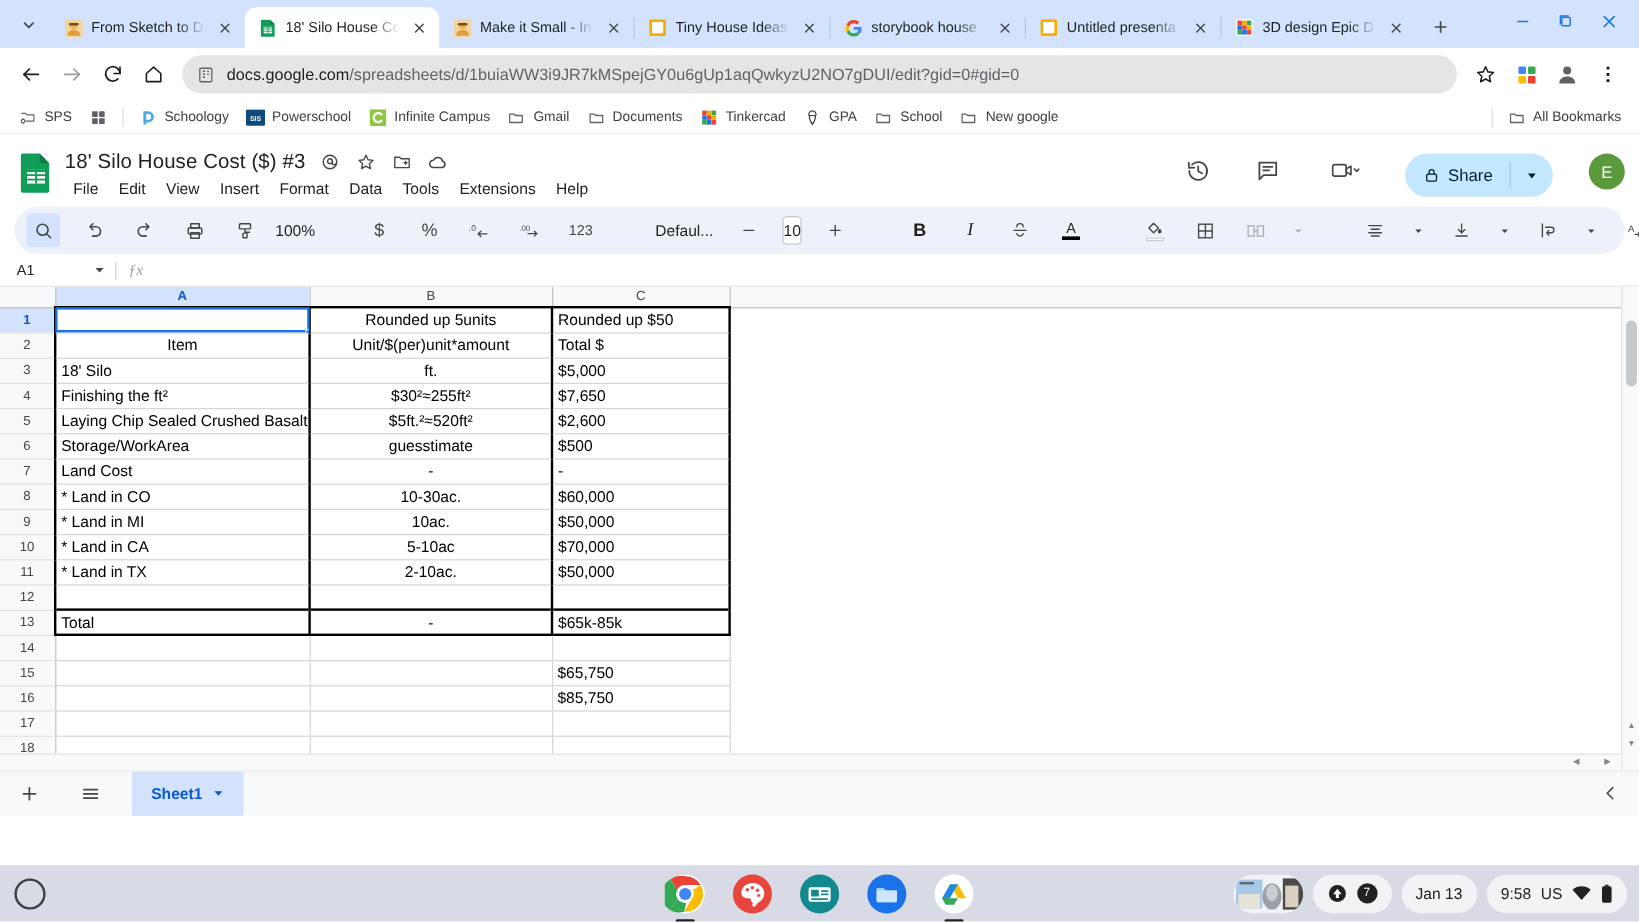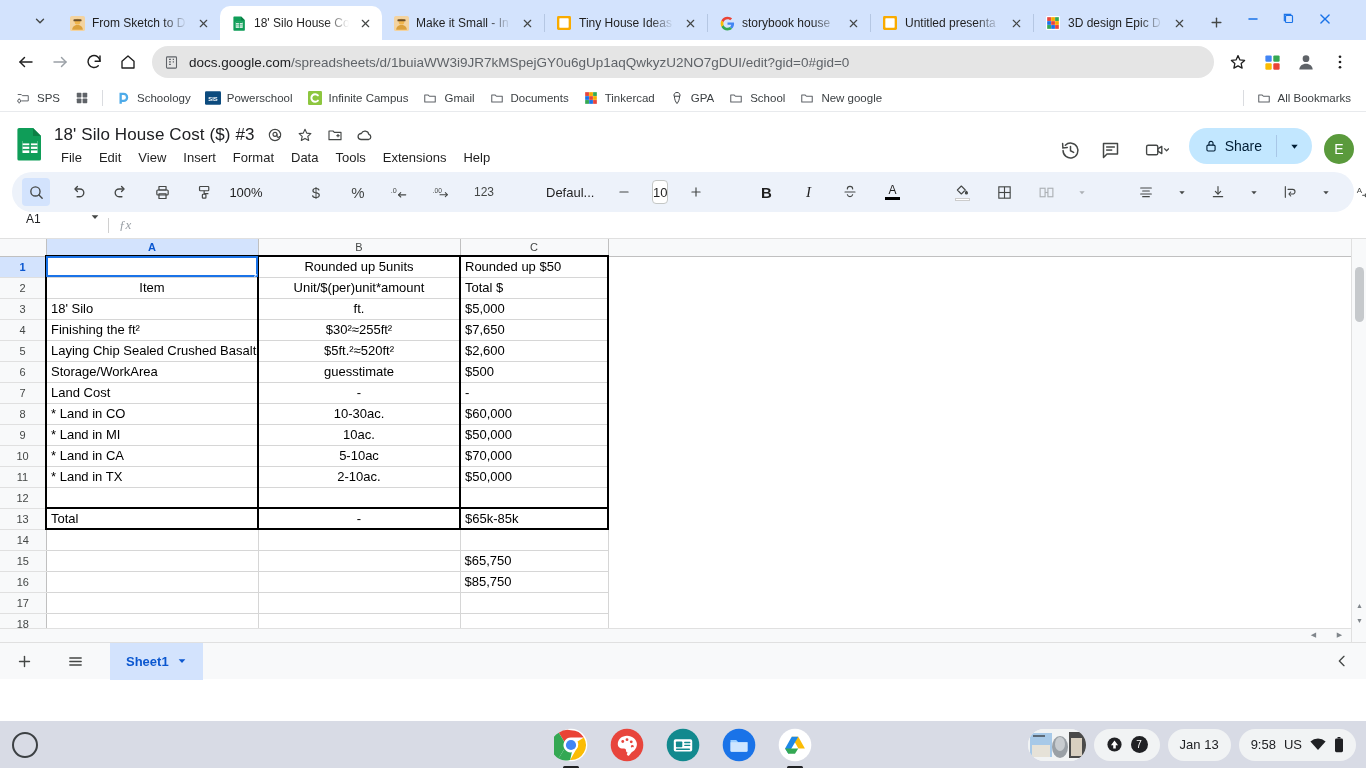--- a/index.html
+++ b/index.html
@@ -7,21 +7,21 @@
     width: 1366px; height: 768px;
     font-family: "Liberation Sans", sans-serif;
     overflow: hidden;
     background: #fff;
   }
   body { position: relative; }
 
   
   .tabstrip {
     height: 40px; background: #d3e3fd; display: flex;
-    align-items: flex-end; padding: 0 20px; position: relative;
+    align-items: flex-end; padding: 0 4px; position: relative;
   }
   .tab-search {
     width: 28px; height: 28px; border-radius: 50%;
     display: flex; align-items: center; justify-content: center;
     margin: 0 4px 5px 6px; flex: 0 0 auto;
   }
   .tab {
     height: 34px; display: flex; align-items: center; gap: 7px;
     padding: 0 8px 0 11px; border-radius: 10px 10px 0 0;
     font-size: 12px; color: #1f1f1f; position: relative;
@@ -85,21 +85,21 @@
     padding: 10px 12px 0 12px;
   }
   .doc-logo { width: 36px; height: 44px; display: flex; align-items: center; justify-content: center; flex:0 0 auto;}
   .doc-main { margin-left: 6px; }
   .doc-titleline { display: flex; align-items: center; gap: 10px; height: 26px; }
   .doc-title { font-size: 17px; color: #202124; letter-spacing: .1px; }
   .doc-ico { width: 20px; height: 20px; display: flex; align-items: center; justify-content: center; color: #444746;}
   .menubar { display: flex; gap: 3px; margin-top: 0px; }
   .menu-item { font-size: 13px; color: #1f1f1f; padding: 2px 7px; border-radius: 4px; }
   .header-right {
-    margin-left: auto; display: flex; align-items: flex-end; gap: 12px;
+    margin-left: auto; display: flex; align-items: flex-start; gap: 30px;
     padding-top: 6px;
   }
   .hdr-ico { width: 28px; height: 28px; display: flex; align-items: center; justify-content: center; color: #444746; border-radius:50%;}
   .share-btn {
     display: flex; align-items: center; background: #c2e7ff; border-radius: 18px;
     height: 36px; color: #001d35; font-size: 14px; overflow:hidden;
   }
   .share-btn .lbl { display:flex; align-items:center; gap: 7px; padding: 0 14px 0 15px; height:100%;}
   .share-btn .divider { width:1px; height: 22px; background: #a8c7e7; }
   .share-btn .caret { padding: 0 12px; display:flex; align-items:center; height:100%;}
@@ -128,22 +128,22 @@
     font-size: 13px; color: #1f1f1f;
   }
   .toolbar .collapse { margin-left: auto; }
 
   
   .formula-row {
     height: 27px; display: flex; align-items: center; background: #fff;
     border-bottom: 1px solid #e0e0e0; font-size: 12px; color: #202124;
   }
   .namebox {
-    width: 96px; display: flex; justify-content: space-between;
-    padding: 0 8px 0 14px; height: 100%; margin-left: 12px;
+    width: 96px; display: flex; align-items: center; justify-content: space-between;
+    padding: 0 8px 0 14px; height: 100%;
   }
   .fx-sep { width: 1px; height: 15px; background: #d0d0d0; }
   .fx { padding: 0 10px; color: #9aa0a6; font-style: italic; font-size: 13px; font-family: "Liberation Serif", serif;}
   .formula-input { flex: 1 1 auto; height: 100%; }
 
   
   .grid-wrap { position: relative; height: 403px; background: #fff; overflow: hidden; }
   table.grid { border-collapse: collapse; table-layout: fixed; }
   .grid th, .grid td { padding: 0; }
   .corner {

